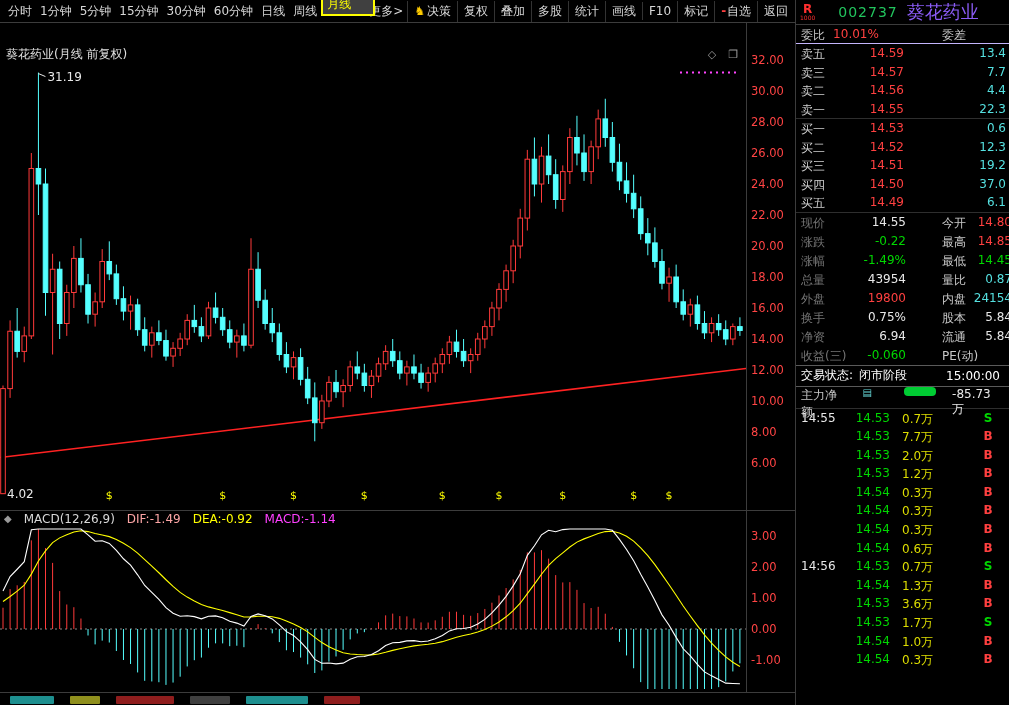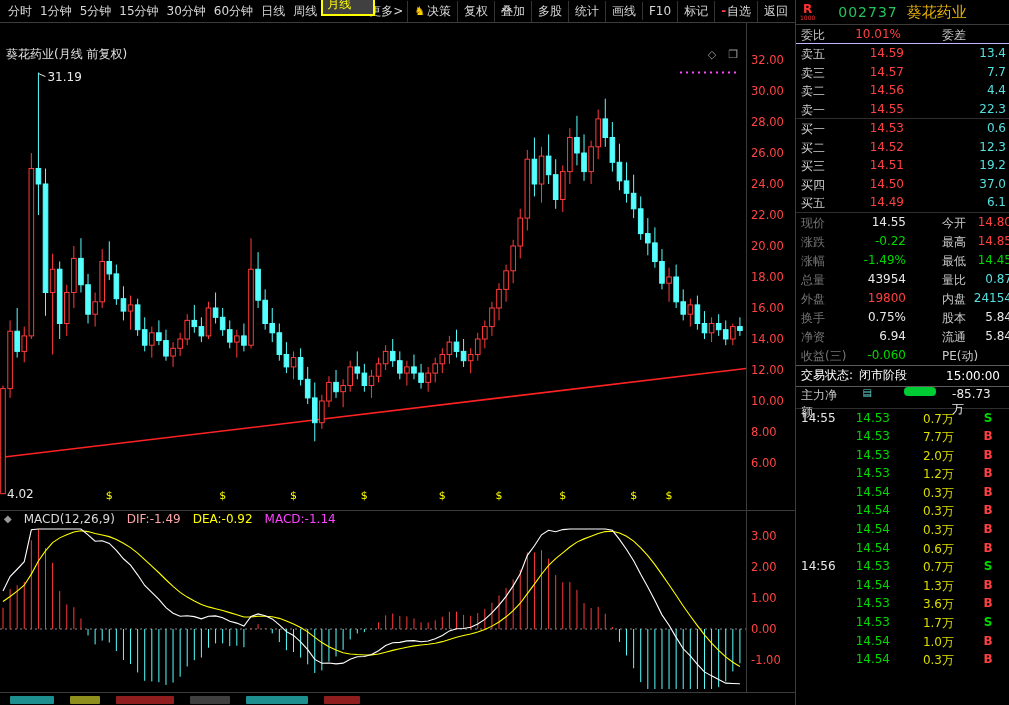--- a/index.html
+++ b/index.html
@@ -37,25 +37,25 @@
   .bb-chip{height:8px;display:inline-block;border-radius:1px;}
   
   .sidebar{position:absolute;left:795px;top:0;width:214px;height:705px;border-left:1px solid #3c3c3c;
        box-sizing:border-box;overflow:hidden;font-size:12px;background:#000;}
   .sb-header{height:25px;display:flex;align-items:center;padding:2px 4px;box-sizing:border-box;
        border-bottom:1px solid #3c3c3c;}
   .r-badge{display:inline-flex;flex-direction:column;align-items:center;line-height:1;margin-right:7px;}
   .r-badge b{color:#ff3030;font-size:12px;}
   .r-badge i{color:#ff3030;font-size:6px;font-style:normal;letter-spacing:0;}
   .sb-code{color:#22c55e;font-size:14px;letter-spacing:1px;margin-right:9px;margin-left:16px;}
-  .sb-name{color:#eab308;font-size:15px;}
+  .sb-name{color:#8b5cf6;font-size:18px;}
   .weibi-row{height:18px;position:relative;border-bottom:1px solid #c4b5fd;}
   .lbl{color:#c8c8c8;}
   .wb-l1{position:absolute;left:5px;top:2px;}
-  .wb-v1{position:absolute;left:41px;top:2px;width:64px;text-align:right;}
+  .wb-v1{position:absolute;left:28px;top:2px;width:64px;text-align:center;}
   .wb-l2{position:absolute;left:146px;top:2px;}
   .wb-v2{position:absolute;left:176px;top:2px;width:40px;text-align:right;}
   .book-row{height:18.5px;position:relative;}
   .bk-label{position:absolute;left:5px;top:2px;color:#d0d0d0;}
   .bk-price{position:absolute;left:44px;top:2px;width:64px;text-align:right;cursor:pointer;}
   .bk-qty{position:absolute;left:128px;top:2px;width:82px;text-align:right;}
   .sb-div{height:1px;background:#2e2e2e;}
   .info-row{height:19px;position:relative;}
   .ir-l1{position:absolute;left:5px;top:2px;color:#737373;}
   .ir-v1{position:absolute;left:42px;top:2px;width:68px;text-align:right;}
@@ -64,21 +64,21 @@
   .status-row{height:20px;border-top:1px solid #5a5a5a;border-bottom:1px solid #5a5a5a;display:flex;
        align-items:center;gap:6px;padding:0 5px;color:#fff;}
   .st-time{margin-left:auto;padding-right:4px;}
   .force-row{height:21px;display:flex;padding:0 5px;gap:16px;}
   .force-icon{color:#66d9d9;font-size:10px;}
   .force-bar{width:34px;height:9px;background:#00cc33;border-radius:4px;margin-left:16px;}
   .force-val{margin-left:auto;color:#e8e8e8;padding-right:4px;}
   .tick-row{height:18.6px;position:relative;}
   .tk-time{position:absolute;left:5px;top:2px;color:#e8e8e8;}
   .tk-price{position:absolute;left:42px;top:2px;width:52px;text-align:right;}
-  .tk-qty{position:absolute;left:94px;top:2px;width:64px;text-align:right;}
+  .tk-qty{position:absolute;left:106px;top:2px;width:64px;text-align:left;}
   .tk-side{position:absolute;left:184px;top:2px;width:16px;text-align:center;font-weight:bold;}
   
   .c-r{color:#ff4040;} .c-g{color:#00d800;} .c-w{color:#e8e8e8;} .c-c{color:#55e0e0;}
   .c-y{color:#dddd00;}
 </style>
 </head>
 <body>
 
 <div class="app">
 

